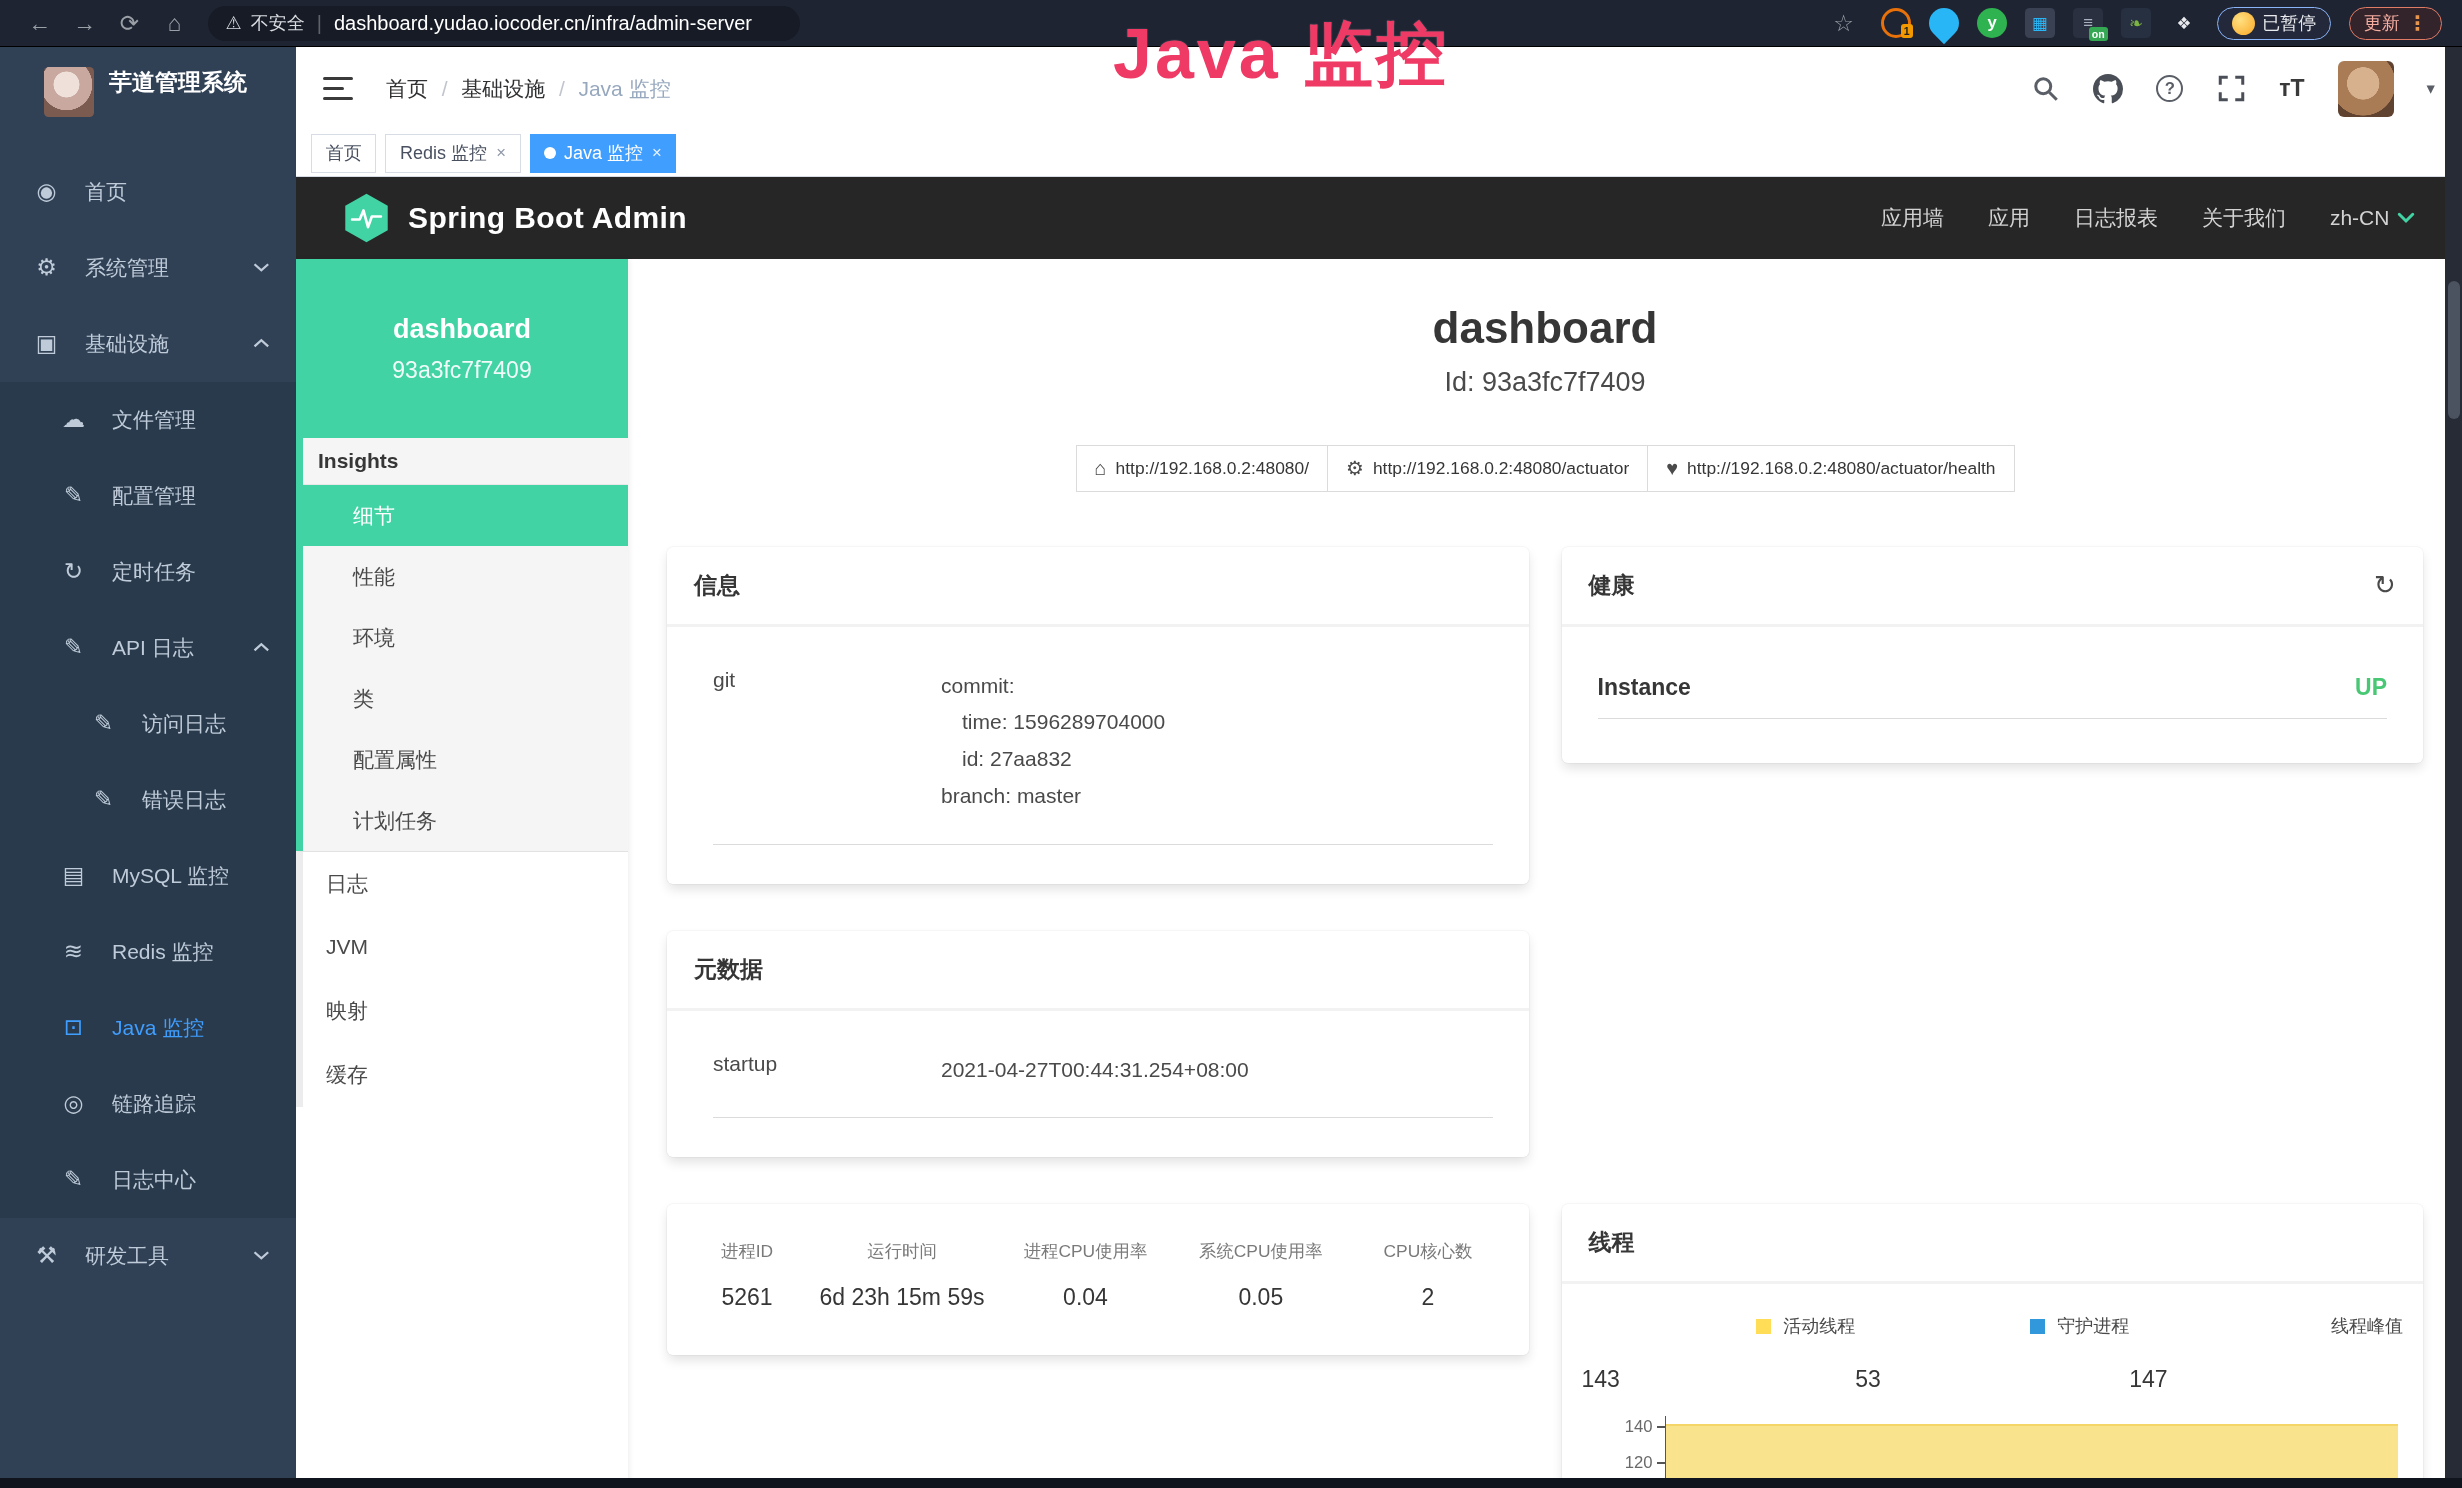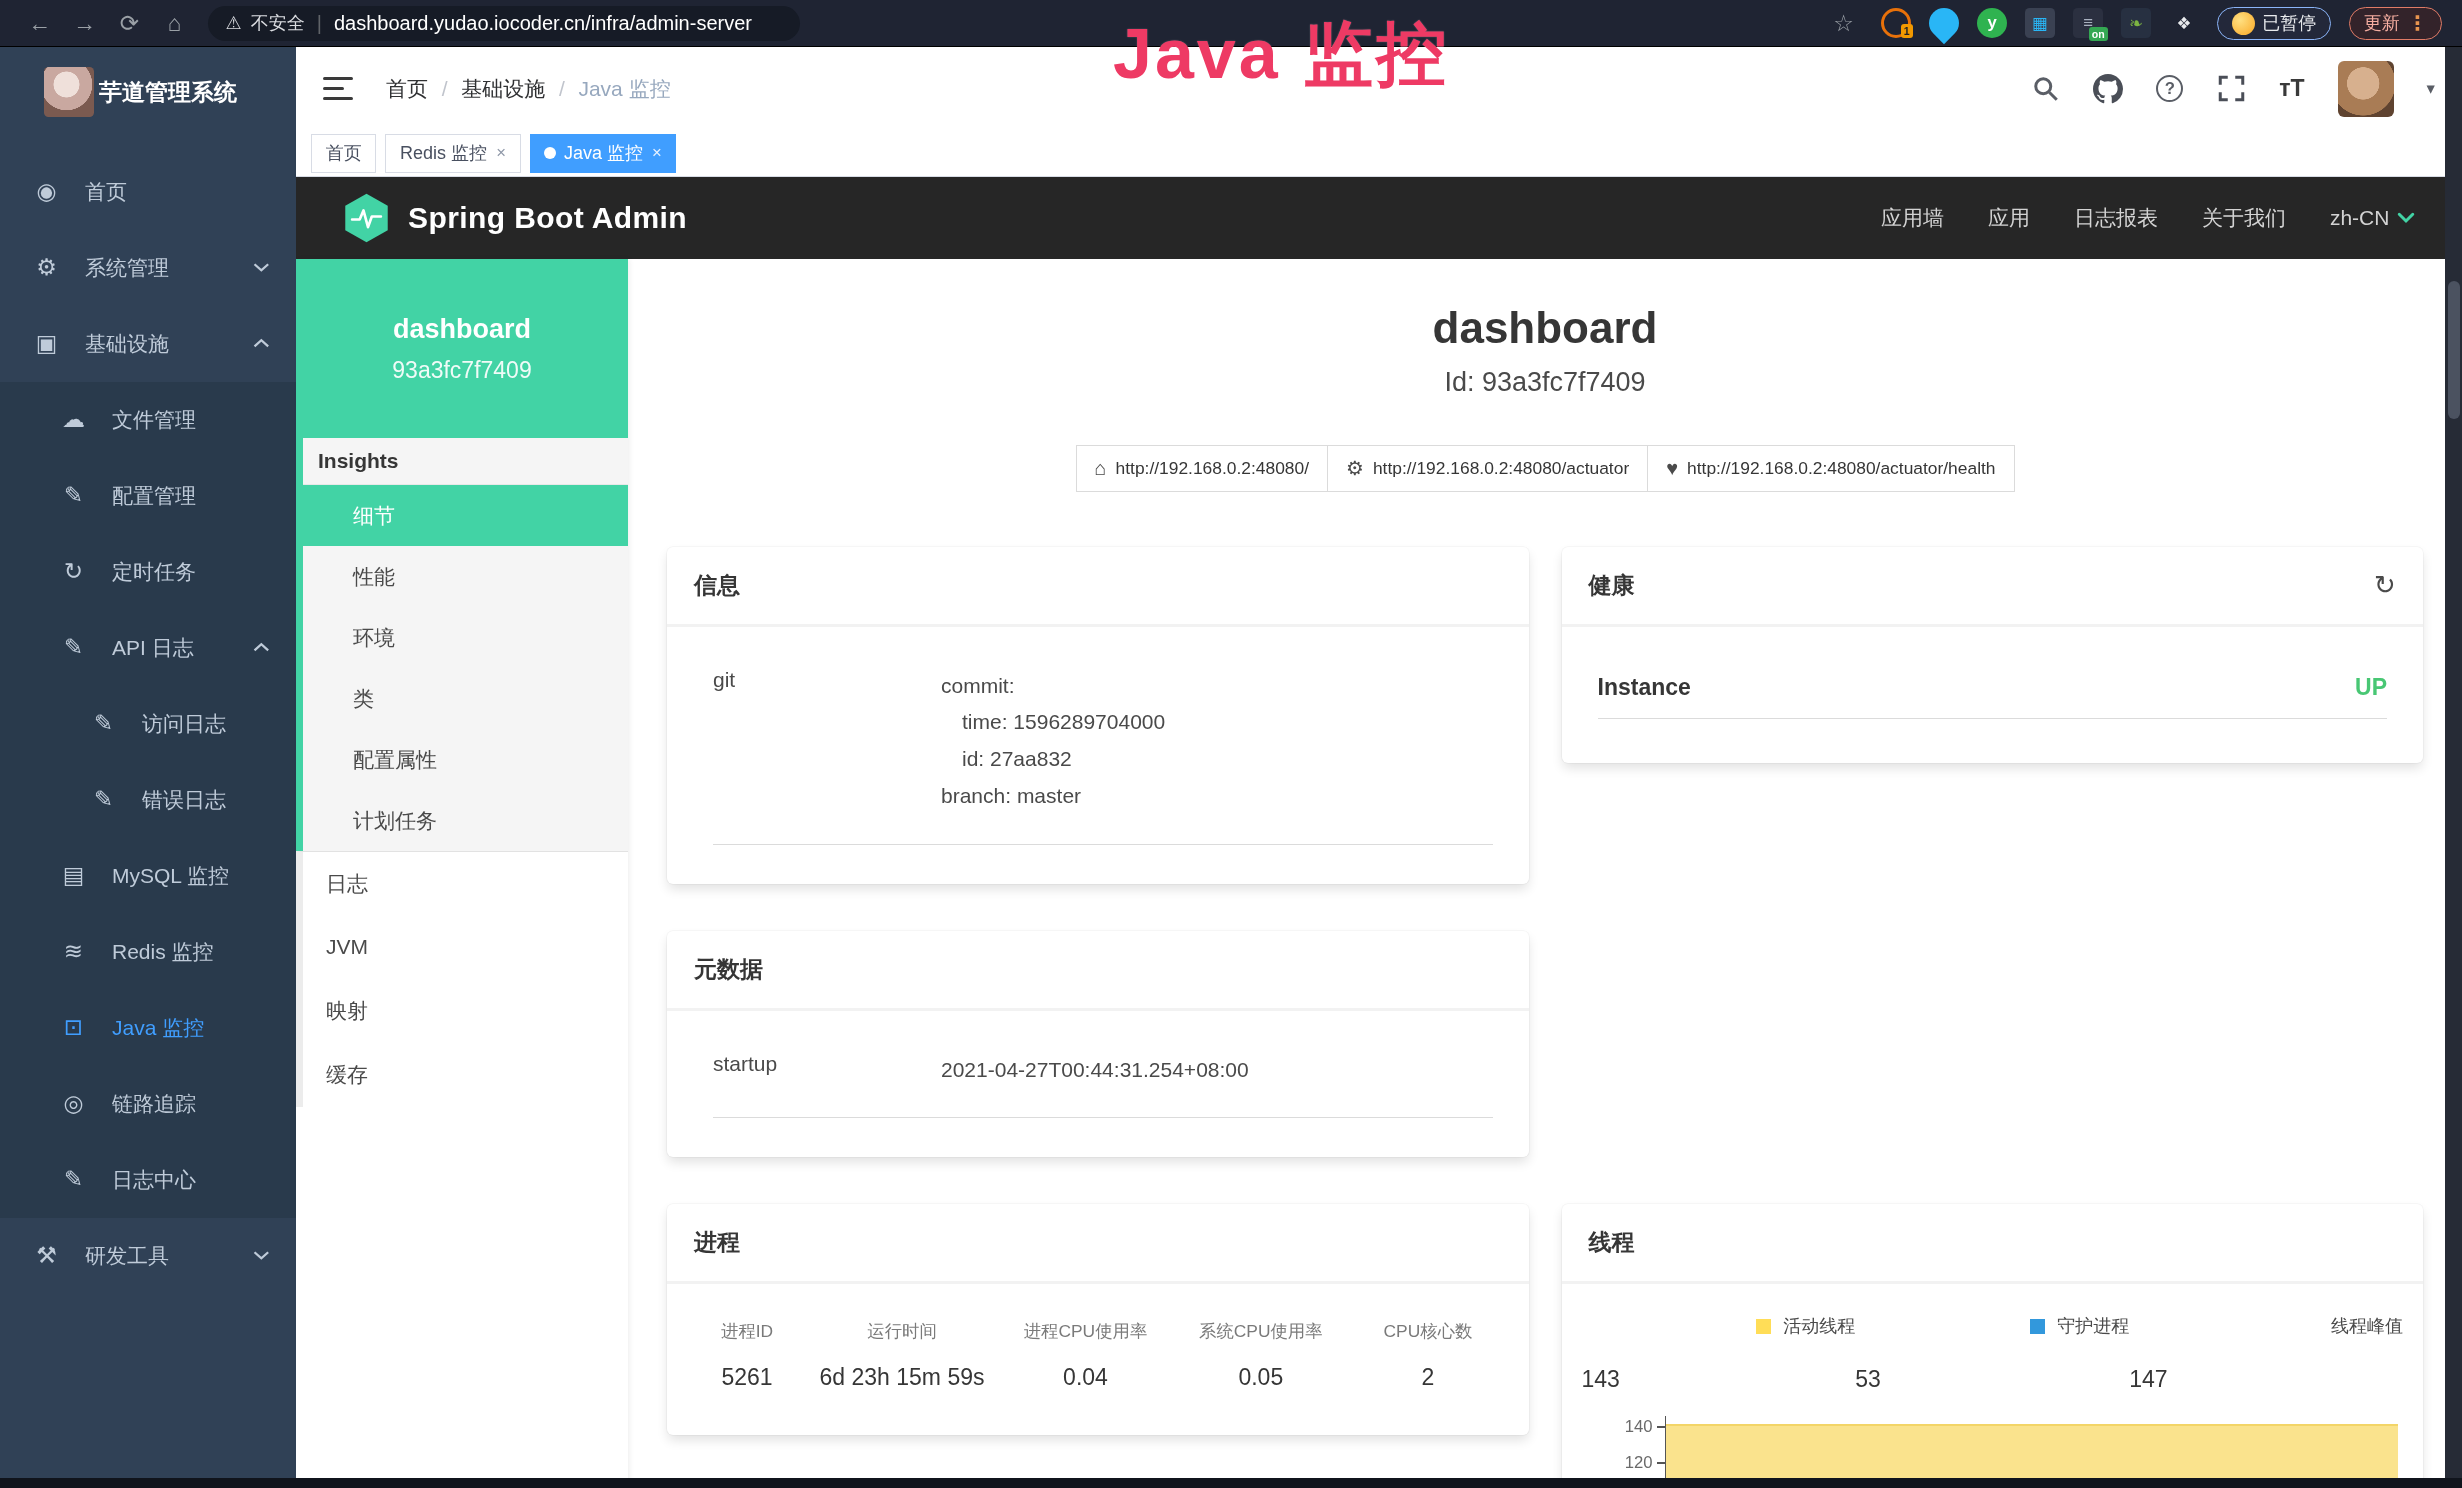--- a/index.html
+++ b/index.html
@@ -28,21 +28,21 @@
   .pill.update{border:1.5px solid #e07b66;color:#f6aea1;background:#33232a}
   .smiley{width:23px;height:23px;border-radius:50%;background:radial-gradient(circle at 35% 35%,#ffe082,#f9a825);flex:none}
   .kebab{color:#e8954f;font-size:20px;font-weight:bold;letter-spacing:0}
   
   .annotation{position:absolute;left:1113px;top:7.6px;z-index:60;font-size:70px;font-weight:700;
               color:#ee3a64;letter-spacing:3px;text-shadow:0 0 1.5px rgba(255,255,255,.35);pointer-events:none}
   
   .app{position:absolute;top:47px;left:0;right:0;bottom:0;display:flex}
   
   .sidebar{width:296px;background:#304156;color:#bfcbd9;flex:none;display:flex;flex-direction:column}
-  .logo-row{display:flex;align-items:center;gap:5px;padding:20px 0 16.7px 44px}
+  .logo-row{display:flex;align-items:flex-start;gap:15px;padding:20px 0 16.7px 44px}
   .logo-img{width:50px;height:50px;border-radius:4.6px;flex:none;
             background:radial-gradient(circle at 45% 35%,#efe0da 0 30%,#c9a8a0 31% 60%,#7b5a50 61%);}
   .logo-title{color:#fff;font-size:23px;font-weight:700;white-space:nowrap}
   .menu{list-style:none;margin-top:20px}
   .mi{height:76px;display:flex;align-items:center;font-size:21px;cursor:pointer;position:relative}
   .mi .ic{width:35px;text-align:center;margin-right:21px;font-size:23px;flex:none}
   .mi.l1{padding-left:29px}
   .mi.l2{padding-left:56px}
   .mi.l3{padding-left:86px}
   .submenu{background:#293a4c}
@@ -412,21 +412,20 @@
 
             <div class="card" style="grid-area:meta">
               <div class="card-h">元数据</div>
               <div class="kv">
                 <span class="k">startup</span>
                 <span class="v">2021-04-27T00:44:31.254+08:00</span>
               </div>
             </div>
 
             <div class="card" style="grid-area:proc">
-              <div class="card-h">进程</div>
               <div class="ptable">
                 <div class="prow head">
                   <span>进程ID</span>
                   <span>运行时间</span>
                   <span>进程CPU使用率</span>
                   <span>系统CPU使用率</span>
                   <span>CPU核心数</span>
                 </div>
                 <div class="prow vals">
                   <span>5261</span>

